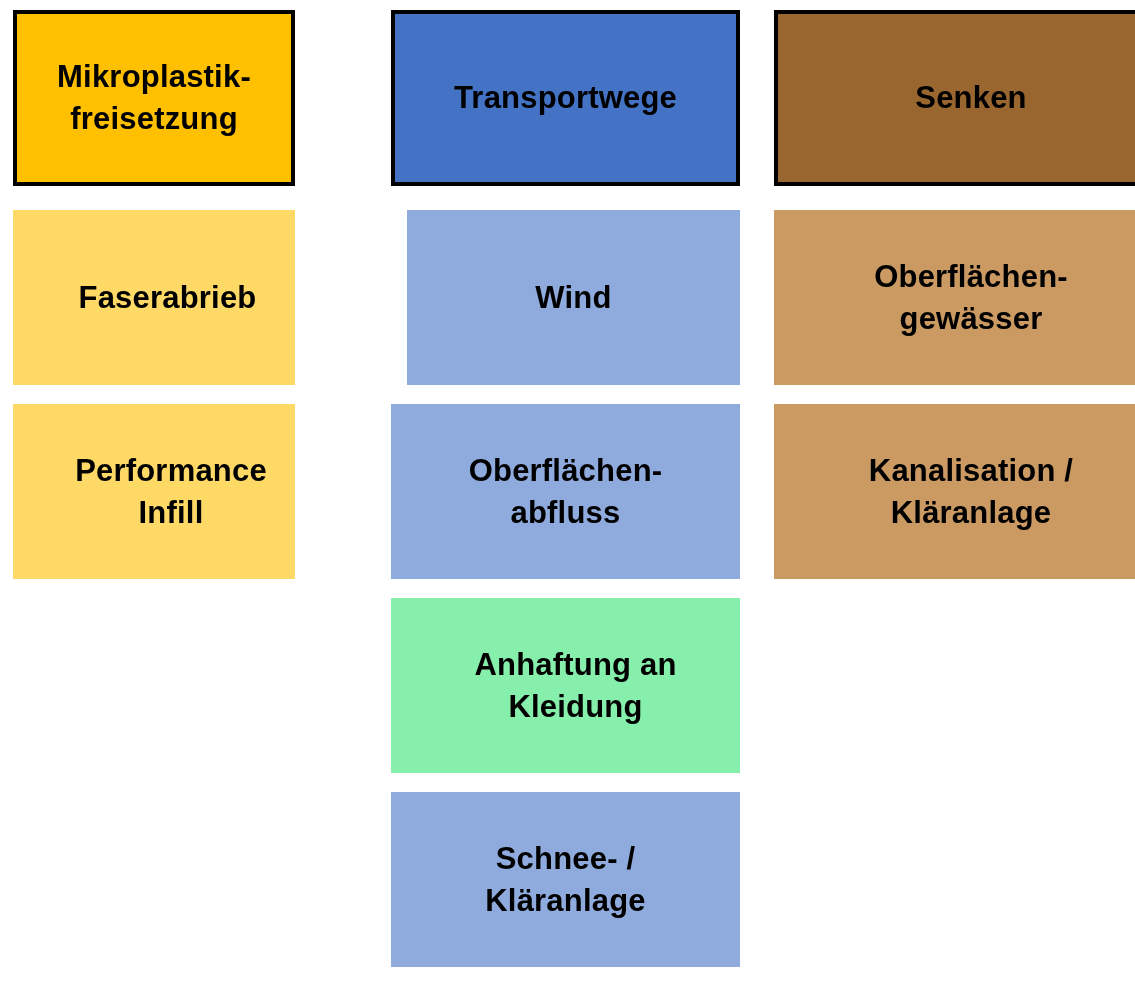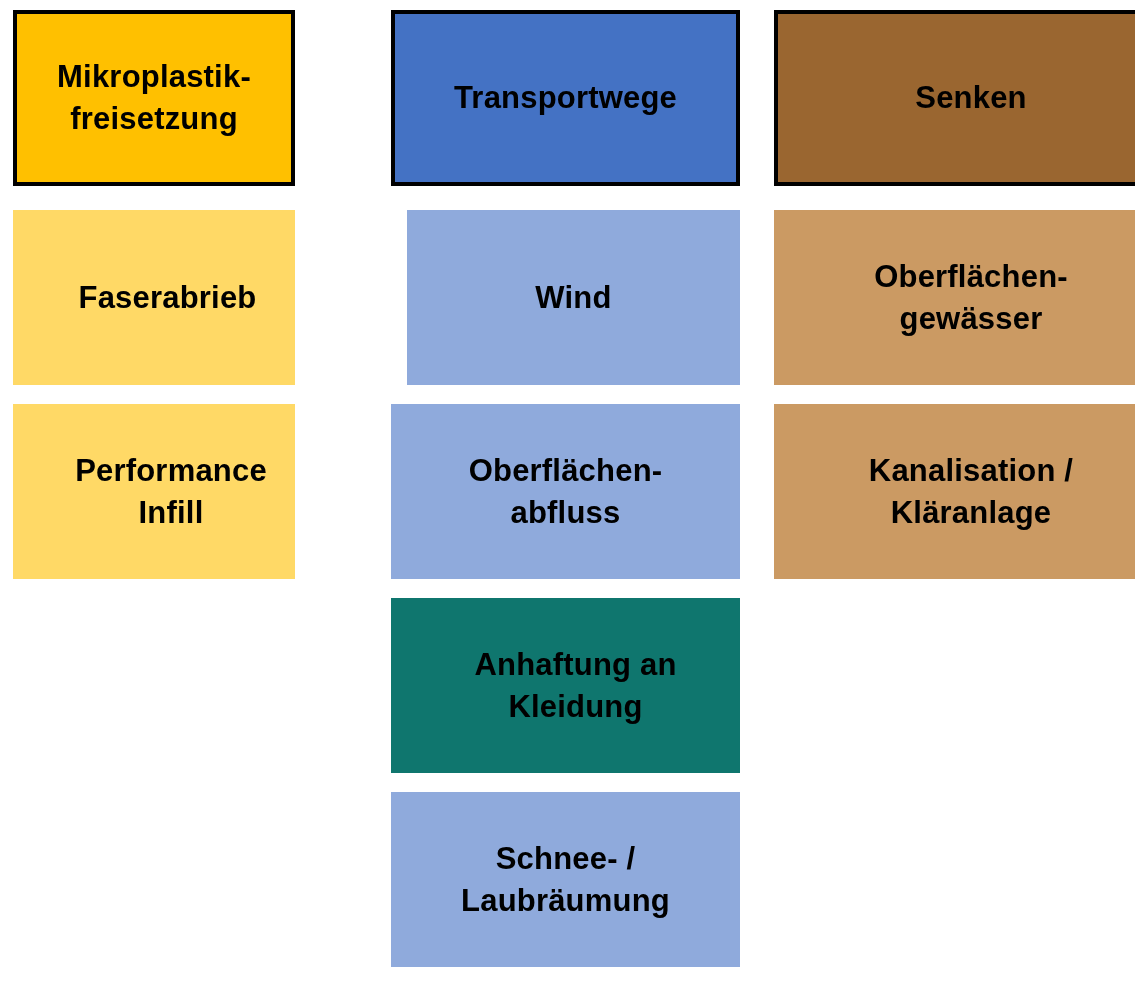--- a/index.html
+++ b/index.html
@@ -76,27 +76,27 @@
     <div class="header-box" style="background: rgb(68, 114, 196);">
       <span class="box-label">Transportwege</span>
     </div>
     <div class="item-box" style="background: rgb(143, 170, 220); margin-left: 16px;">
       <span class="box-label">Wind</span>
     </div>
     <div class="item-box" style="background: rgb(143, 170, 220);">
       <span class="box-label">Oberflächen-
 abfluss</span>
     </div>
-    <div class="item-box" style="background: #0f766e; padding-left: 20px;">
+    <div class="item-box" style="background: #86efac; padding-left: 20px;">
       <span class="box-label">Anhaftung an
 Kleidung</span>
     </div>
     <div class="item-box" style="background: rgb(143, 170, 220);">
       <span class="box-label">Schnee- /
-Laubräumung</span>
+Kläranlage</span>
     </div>
   </div>
 
   <div class="column col-2">
     <div class="header-box" style="background: rgb(154, 102, 48);">
       <span class="box-label">Senken</span>
     </div>
     <div class="item-box" style="background: rgb(203, 154, 99);">
       <span class="box-label">Oberflächen-
 gewässer</span>

